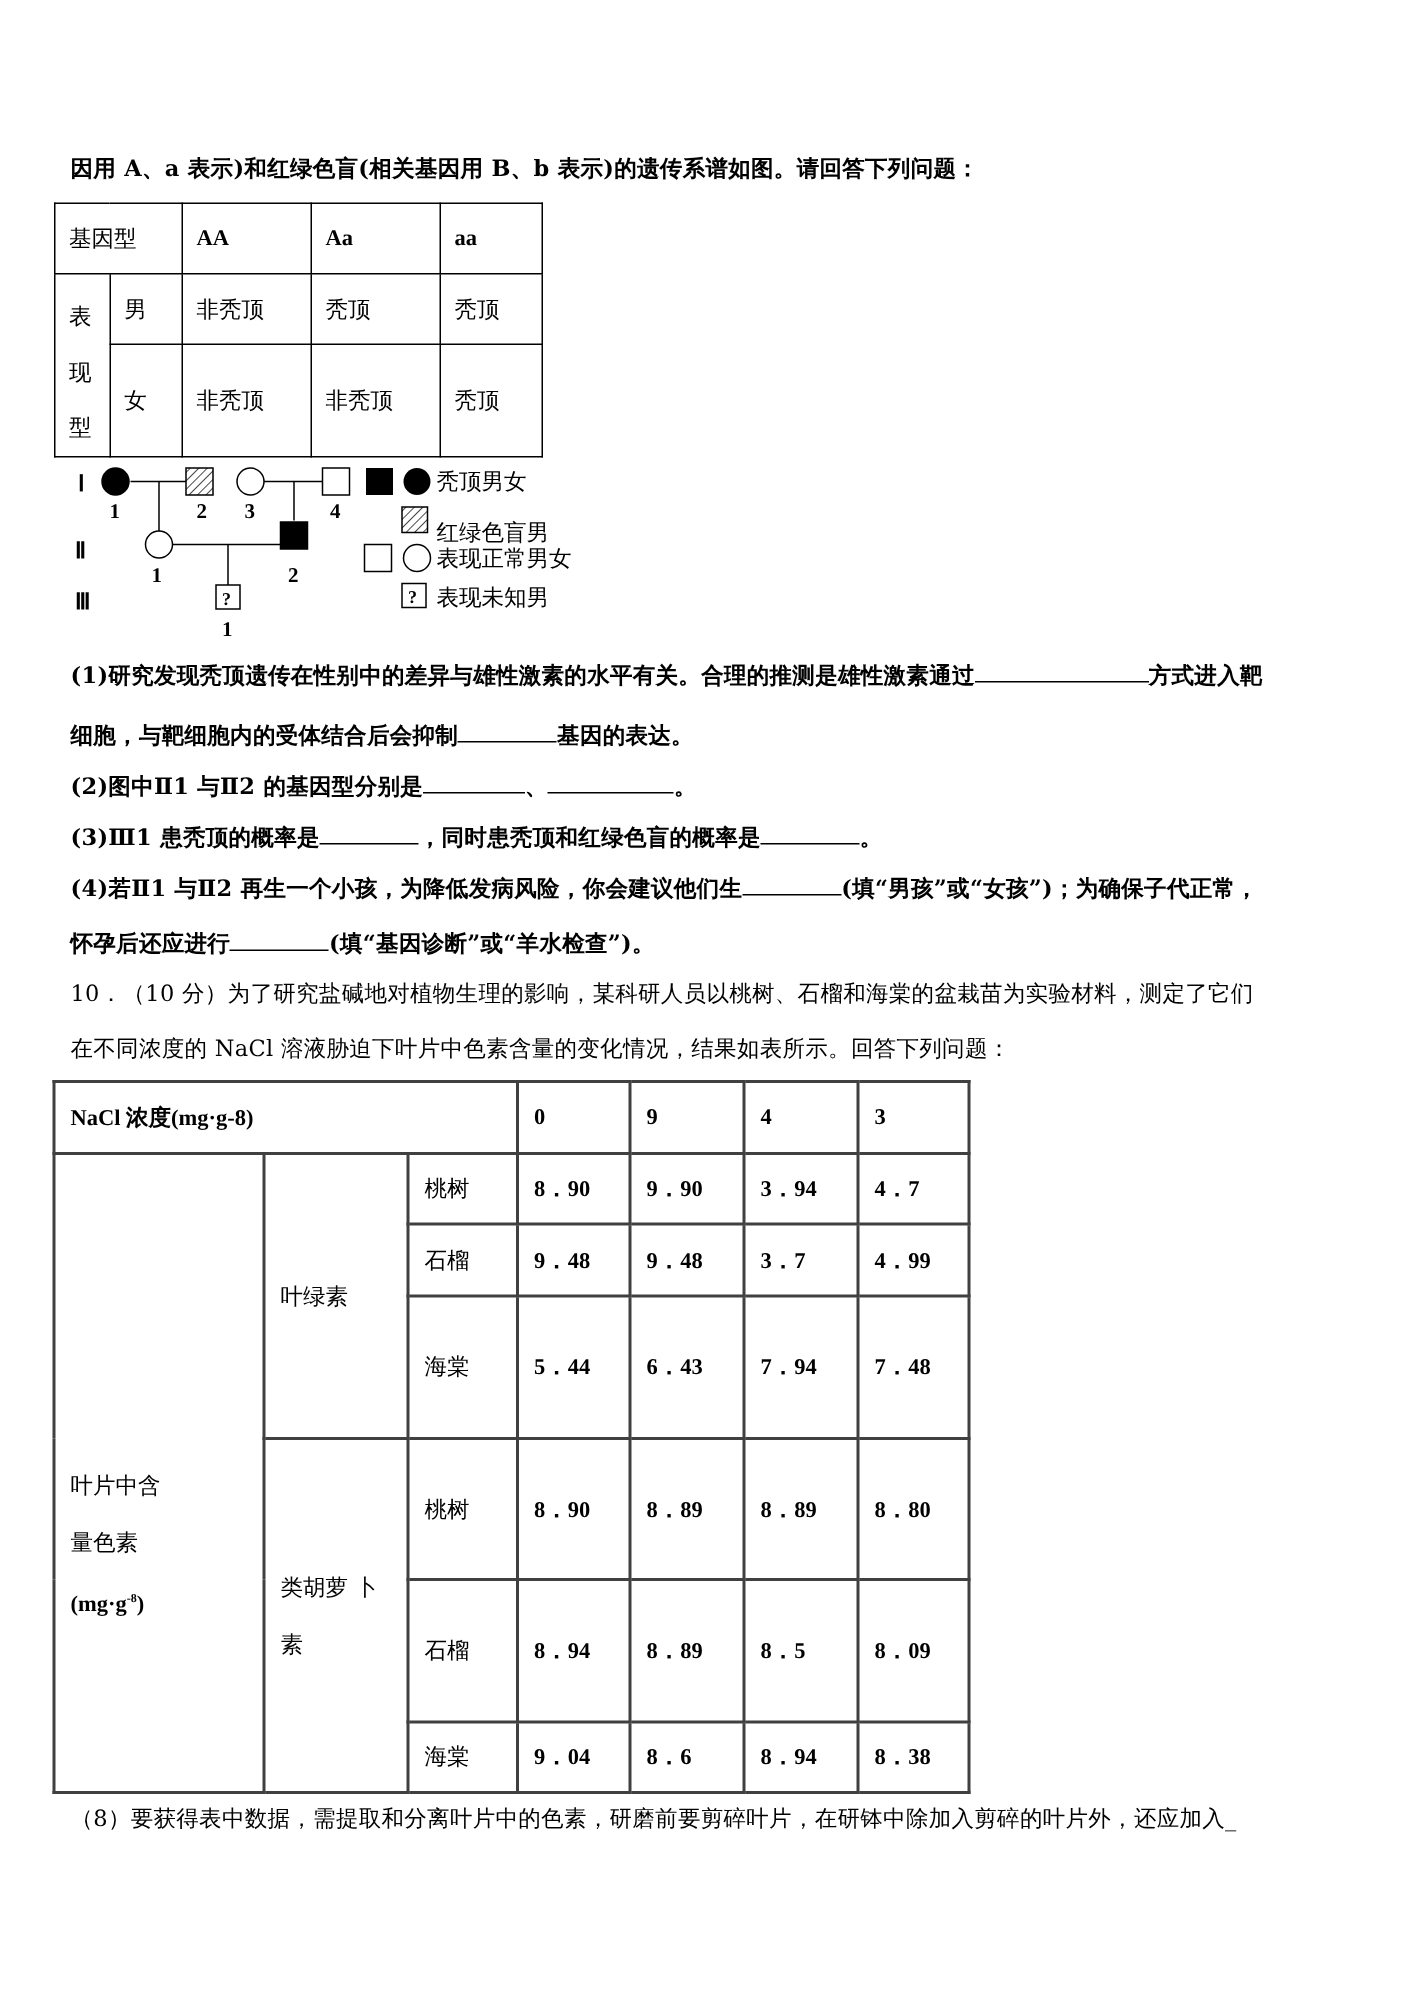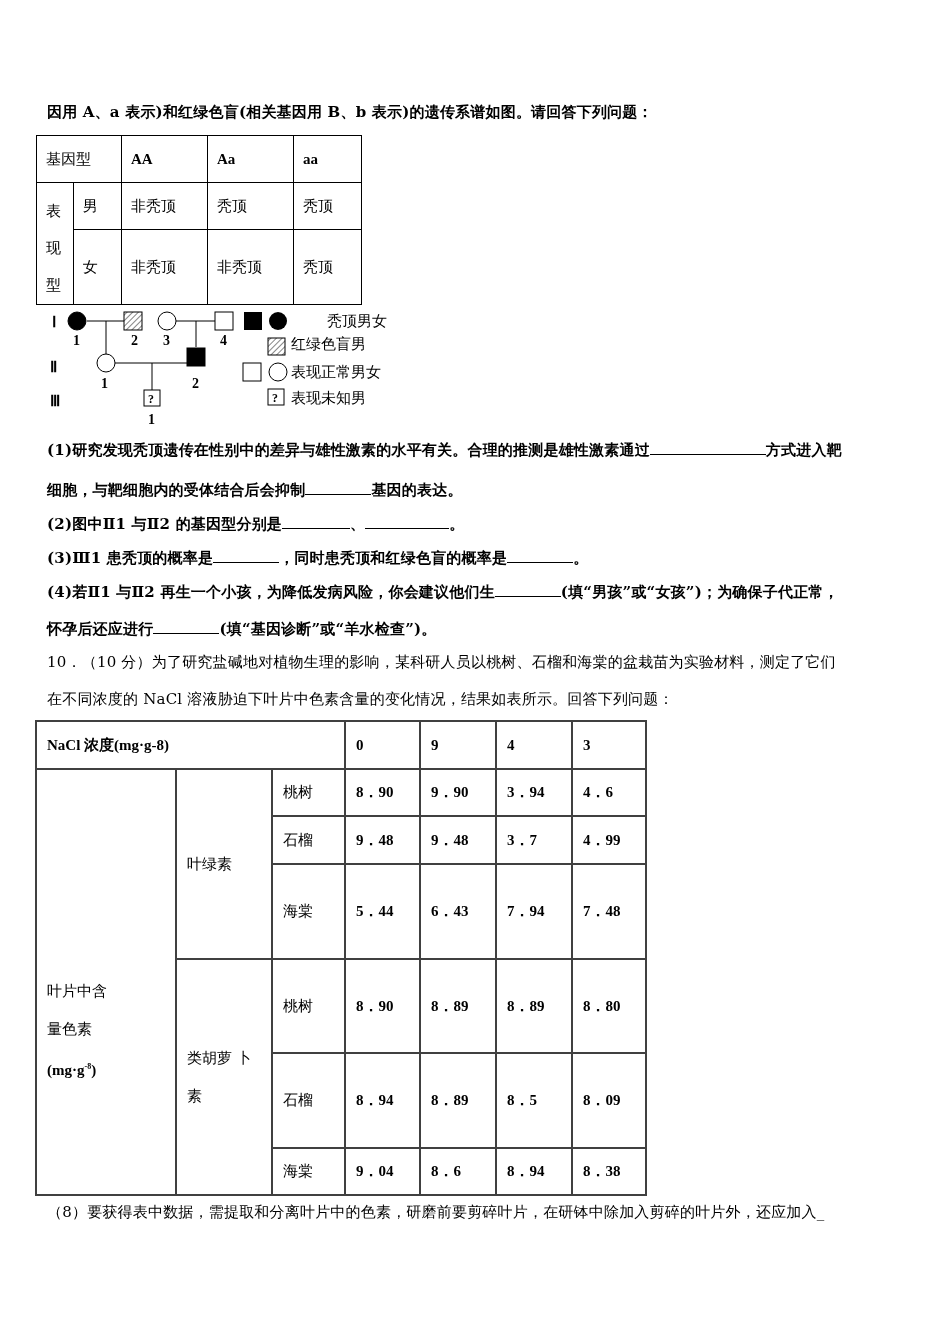--- a/index.html
+++ b/index.html
@@ -97,22 +97,22 @@
     <text x="108" y="116" font-size="14">1</text>
 
     <rect x="204" y="4" width="18" height="18" fill="#000"></rect>
     <circle cx="238" cy="13" r="9" fill="#000"></circle>
     <rect x="228" y="30" width="17" height="17" fill="url(#hatch)" stroke="#000"></rect>
     <rect x="203" y="55" width="18" height="18" fill="#fff" stroke="#000"></rect>
     <circle cx="238" cy="64" r="9" fill="#fff" stroke="#000"></circle>
     <rect x="228" y="81" width="16" height="16" fill="#fff" stroke="#000"></rect>
     <text x="232" y="94" font-size="12">?</text>
   </svg>
-  <div class="abs legend-text" style="left:251px; top:4px;margin-left:36px;">秃顶男女</div>
-  <div class="abs legend-text" style="left:251px; top:27px;">红绿色盲男</div>
+  <div class="abs legend-text" style="left:251px; top:4px;">秃顶男女</div>
+  <div class="abs legend-text" style="left:251px; top:38px;">红绿色盲男</div>
   <div class="abs legend-text" style="left:251px; top:55px;">表现正常男女</div>
   <div class="abs legend-text" style="left:251px; top:81px;">表现未知男</div>
 </div>
 
 <div class="abs line b" style="left:47px; top:440px;">
   <span>(1)研究发现秃顶遗传在性别中的差异与雄性激素的水平有关。合理的推测是雄性激素通过</span><span class="blank" style="width:116px;"></span><span>方式进入靶</span>
 </div>
 <div class="abs line b" style="left:47px; top:480px;">
   <span>细胞，与靶细胞内的受体结合后会抑制</span><span class="blank" style="width:66px;"></span><span>基因的表达。</span>
 </div>
@@ -145,21 +145,21 @@
     <td rowspan="6" style="width:128px; line-height:38px; padding-top:96px;">
       <div>叶片中含</div>
       <div>量色素</div>
       <div class="num" style="font-family:'Liberation Serif',serif; font-weight:bold;"><span>(mg·g</span><sup style="font-size:8px;">-8</sup><span>)</span></div>
     </td>
     <td rowspan="3" style="width:84px;">叶绿素</td>
     <td style="width:61px;">桃树</td>
     <td class="num">8．90</td>
     <td class="num">9．90</td>
     <td class="num">3．94</td>
-    <td class="num">4．6</td>
+    <td class="num">4．7</td>
   </tr>
   <tr style="height:48px;">
     <td>石榴</td>
     <td class="num">9．48</td>
     <td class="num">9．48</td>
     <td class="num">3．7</td>
     <td class="num">4．99</td>
   </tr>
   <tr style="height:95px;">
     <td>海棠</td>

